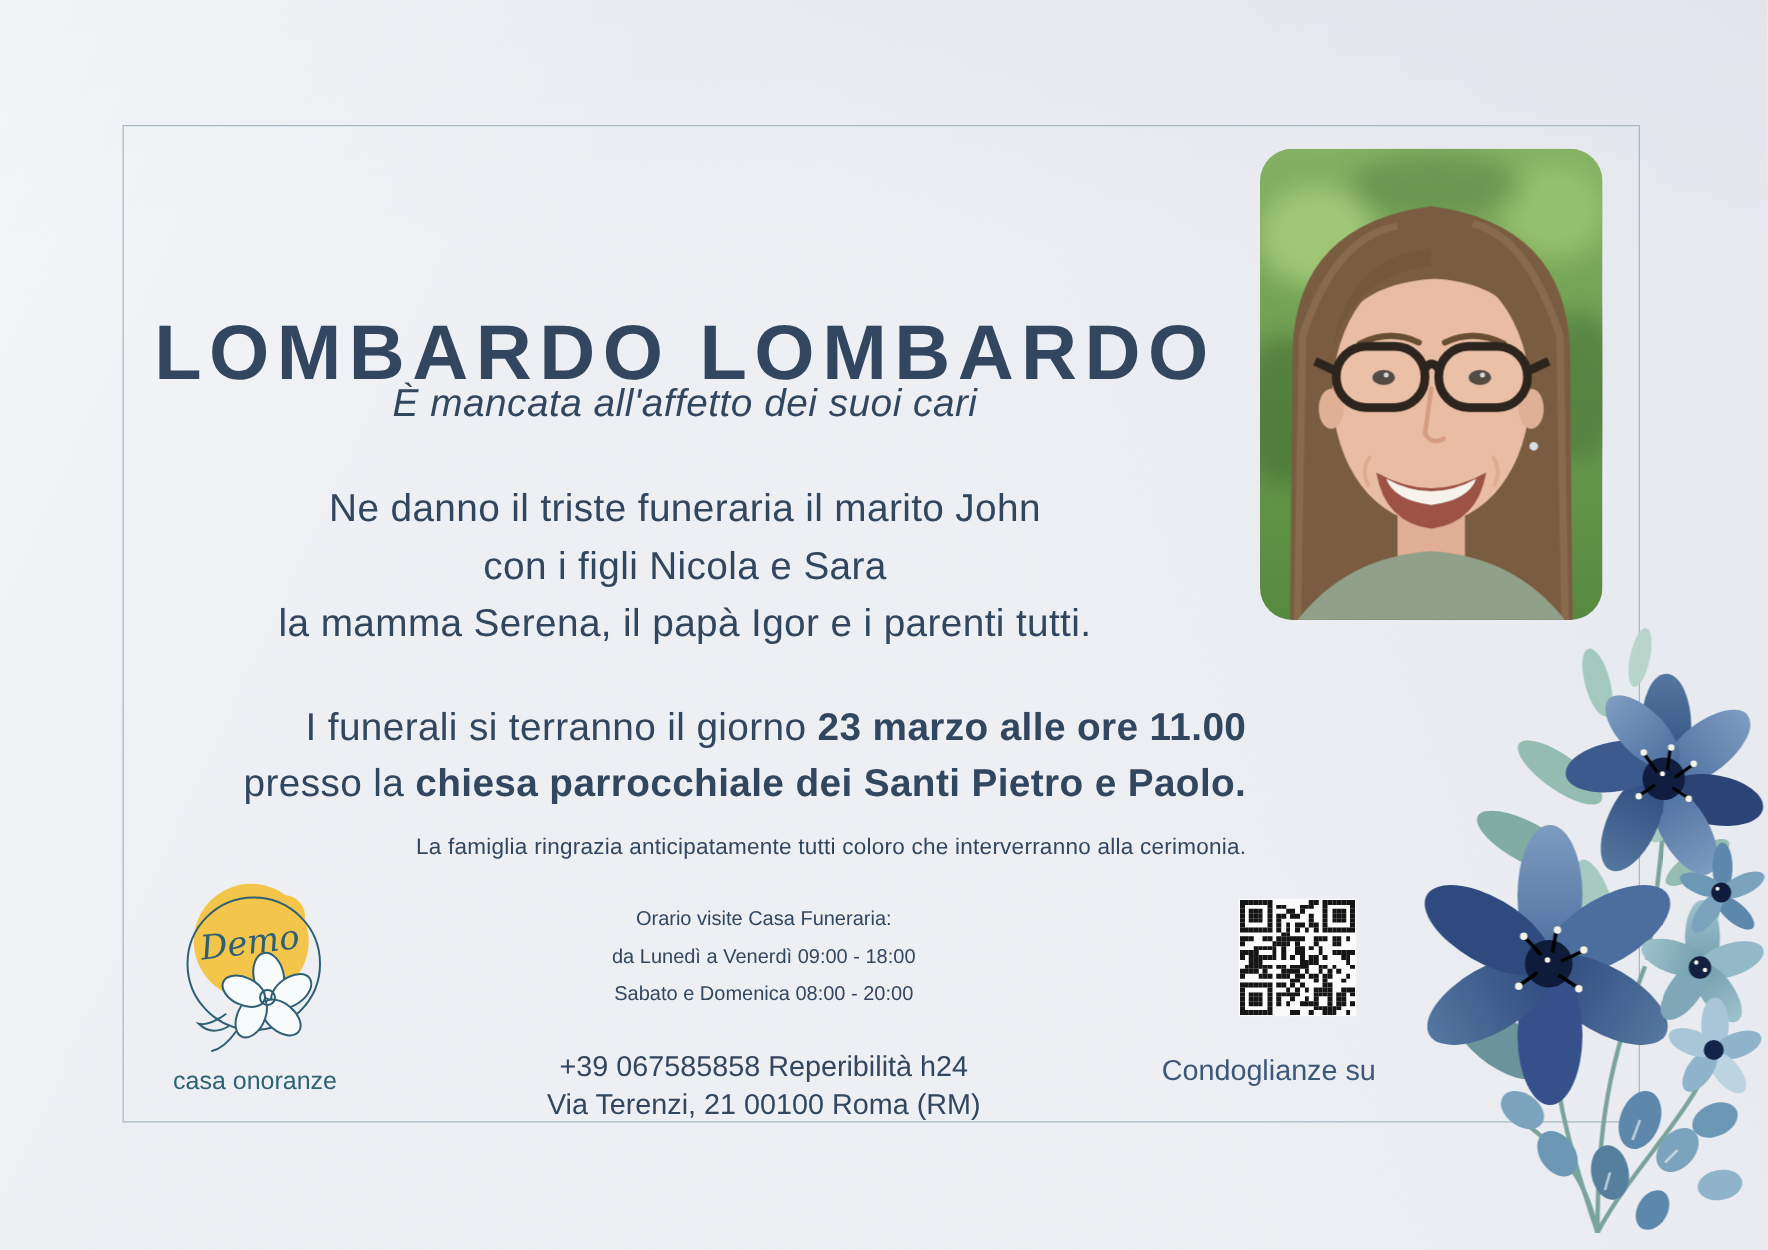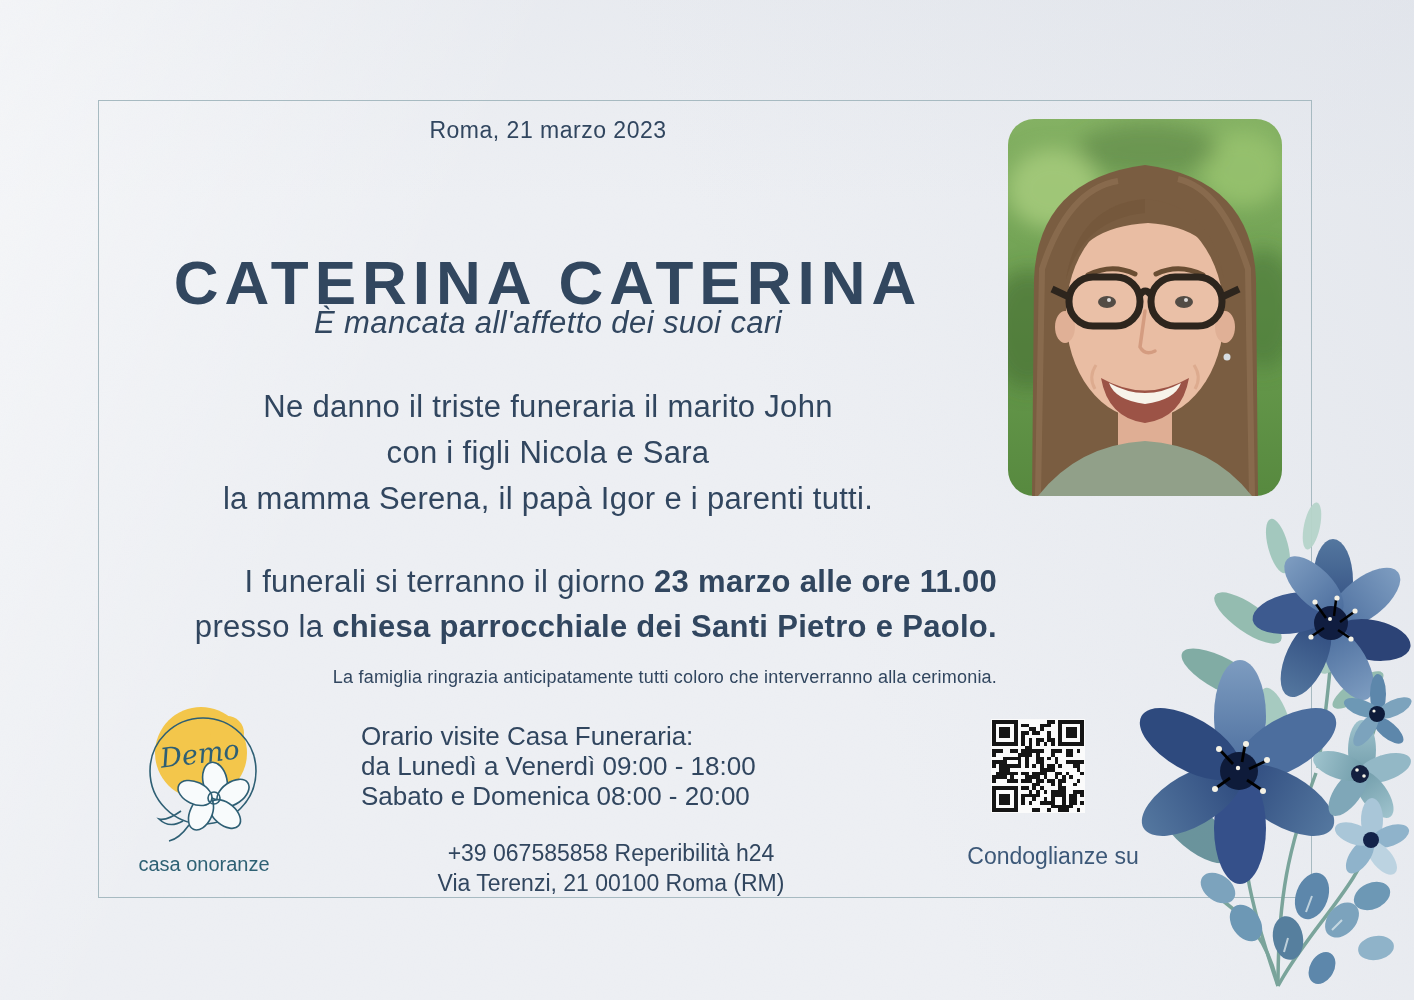--- a/index.html
+++ b/index.html
@@ -23,23 +23,23 @@
   .intro-line{top:204px;font-size:31px;letter-spacing:.4px;font-style:italic;}
   .deceased-name{top:146px;font-size:62px;font-weight:700;letter-spacing:6px;color:#32475f;}
   .announcement{top:283px;font-size:31px;line-height:46px;letter-spacing:.3px;}
   .funeral{top:458px;font-size:31px;line-height:45px;letter-spacing:.3px;text-align:right;}
   .funeral b{font-weight:700;}
   .thanks{top:566px;font-size:18px;letter-spacing:.2px;text-align:right;}
   .photo-wrap{position:absolute;left:909px;top:18px;width:274px;height:377px;}
   
   .agency{position:absolute;left:0;top:600px;width:210px;text-align:center;}
   .agency .tagline{font-size:20px;color:#2e6174;line-height:28px;}
-  .visiting{position:absolute;left:262px;top:620px;width:500px;text-align:left;font-size:26px;line-height:30px;}
+  .visiting{position:absolute;left:262px;top:620px;width:500px;text-align:center;font-size:16px;line-height:30px;}
   .contact{position:absolute;left:262px;top:737px;width:500px;text-align:center;font-size:23px;line-height:30px;}
-  .condolences{position:absolute;left:834px;top:742px;width:240px;text-align:center;font-size:23px;line-height:27px;color:#3c5878;}
+  .condolences{position:absolute;left:796px;top:742px;width:240px;text-align:center;font-size:23px;line-height:27px;color:#3c5878;}
   #qr{
     position:absolute;left:892px;top:618px;width:94px;height:94px;
     display:grid;grid-template-columns:repeat(25,1fr);grid-template-rows:repeat(25,1fr);
     background:#fbfbfb;padding:1px;box-sizing:border-box;
   }
   .qm{background:transparent;}
   .qm.on{background:#151515;}
   .flowers{position:absolute;left:1126px;top:468px;pointer-events:none;}
 </style>
 </head>
@@ -50,23 +50,22 @@
   <svg class="texture" width="1414" height="1000" aria-hidden="true">
     <filter id="paperNoise">
       <feTurbulence type="fractalNoise" baseFrequency="0.82" numOctaves="2" stitchTiles="stitch"></feTurbulence>
       <feColorMatrix type="matrix" values="0 0 0 0 0.58  0 0 0 0 0.61  0 0 0 0 0.67  0 0 0 0.07 0"></feColorMatrix>
     </filter>
     <rect width="1414" height="1000" filter="url(#paperNoise)"></rect>
   </svg>
 
   <div class="card">
 
-    <div class="center-col date-line">Roma, 21 marzo 2023</div>
     <div class="center-col intro-line">È mancata all'affetto dei suoi cari</div>
-    <div class="center-col deceased-name" style="top:146px;">CATERINA CATERINA</div>
+    <div class="center-col deceased-name" style="top:146px;">LOMBARDO LOMBARDO</div>
 
     <div class="center-col announcement">
       <div>Ne danno il triste funeraria il marito John</div>
       <div>con i figli Nicola e Sara</div>
       <div>la mamma Serena, il papà Igor e i parenti tutti.</div>
     </div>
 
     <div class="center-col funeral">
       <div><span>I funerali si terranno il giorno </span><b>23 marzo alle ore 11.00</b></div>
       <div><span>presso la </span><b>chiesa parrocchiale dei Santi Pietro e Paolo.</b></div>

